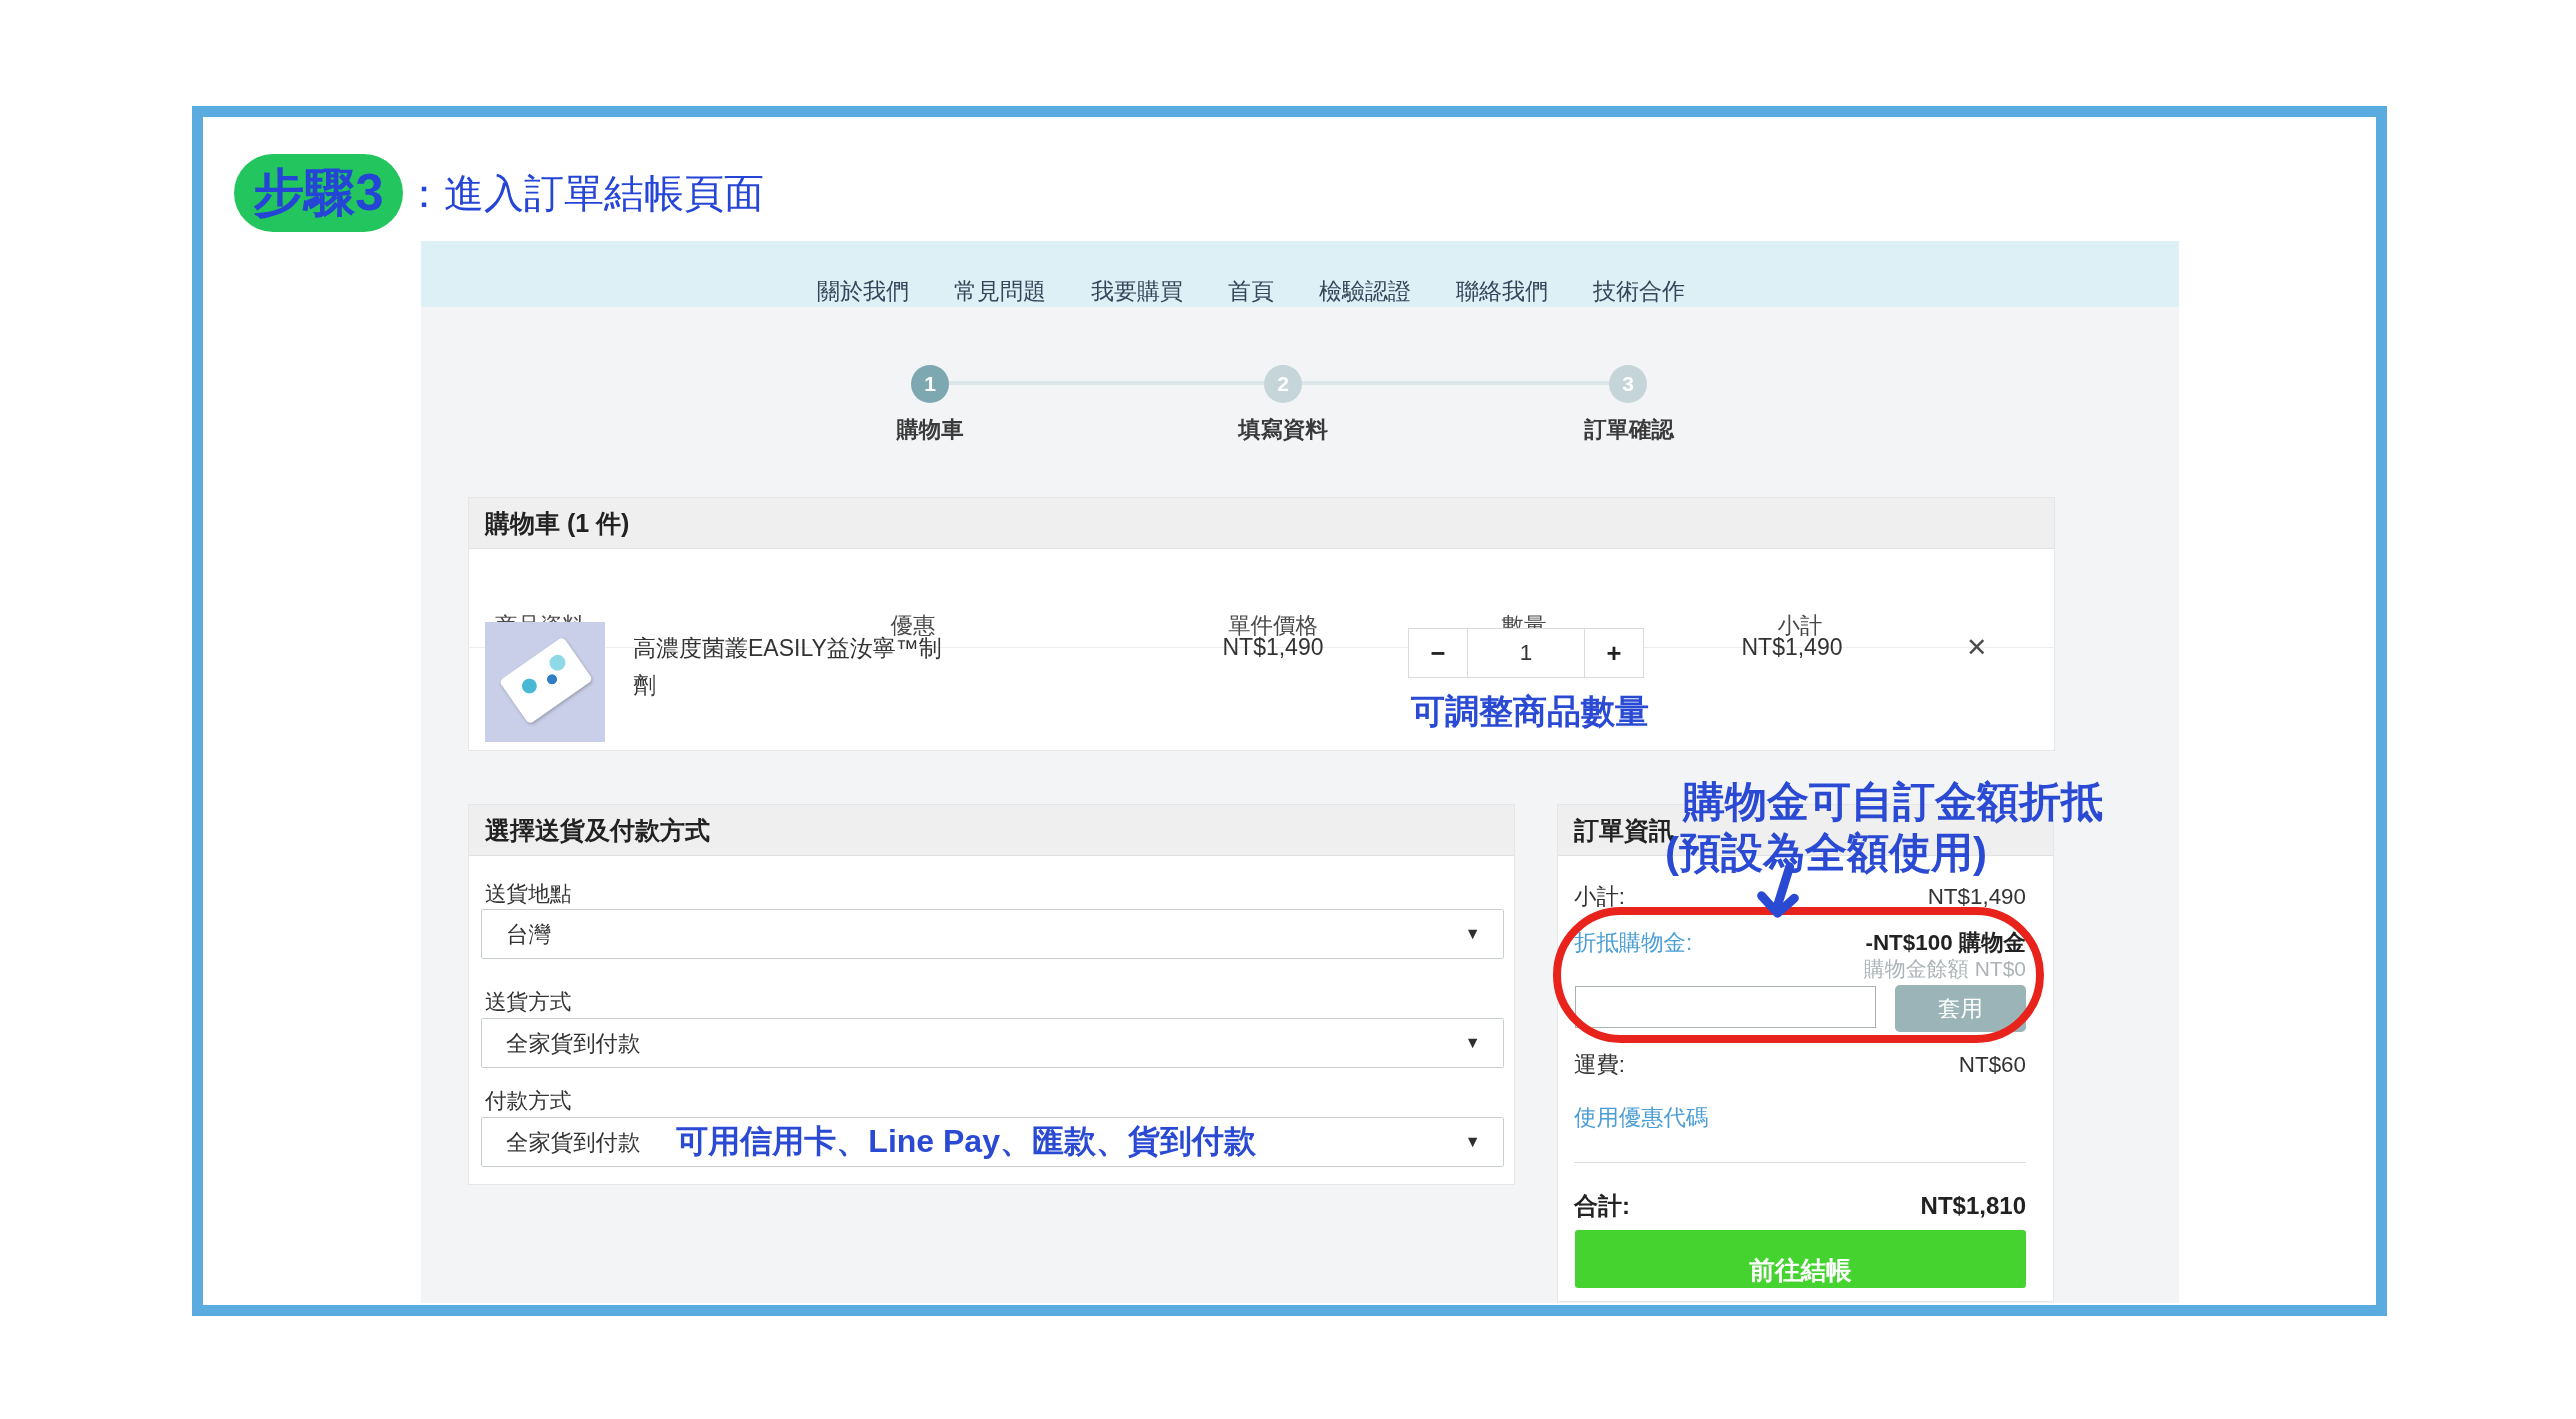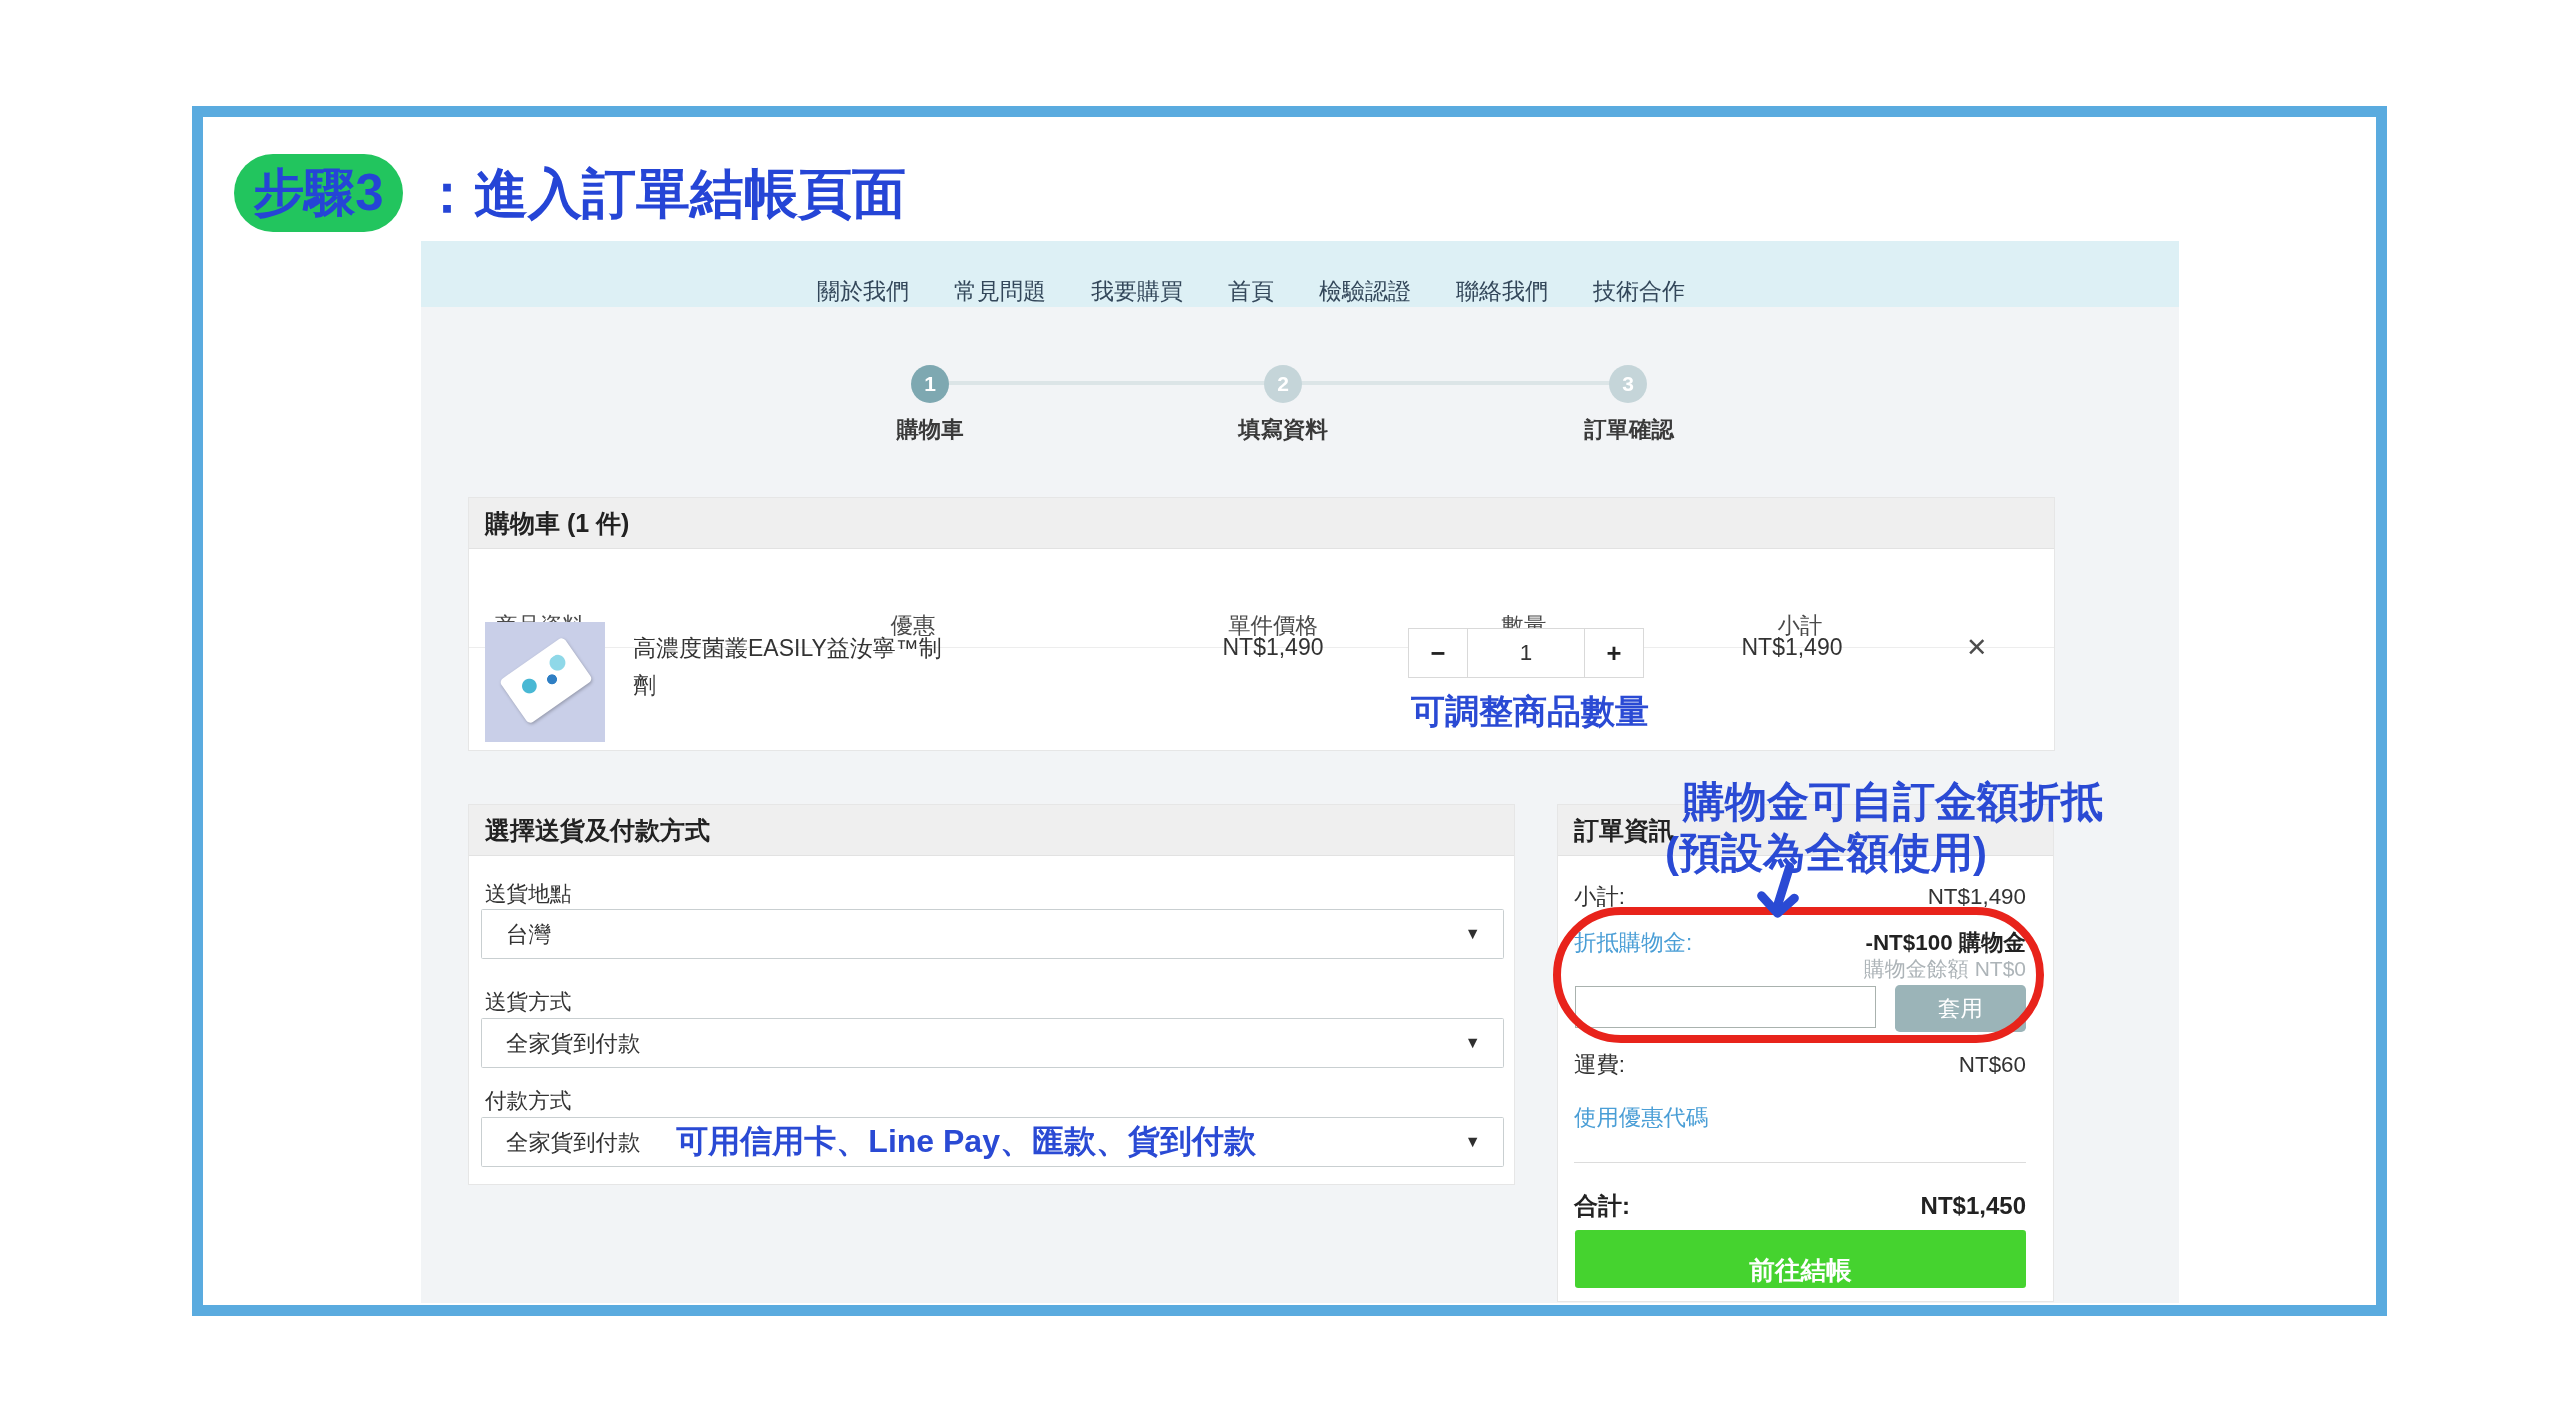--- a/index.html
+++ b/index.html
@@ -8,21 +8,21 @@
   #canvas { position:relative; width:2576px; height:1419px; background:#fff; overflow:hidden; }
   .abs { position:absolute; }
 
   
   .frame { left:192px; top:106px; width:2195px; height:1210px; border:11.2px solid #5aabdf; background:#fff; }
 
   
   .step-pill { left:234px; top:154px; width:169px; height:78px; background:#22c55e; border-radius:39px;
                display:flex; align-items:center; justify-content:center; }
   .step-pill span { font-size:51px; font-weight:bold; color:#2545d6; }
-  .title-rest { left:420px; top:154px; height:78px; line-height:78px; font-size:54px; font-weight:bold; color:#2545d6; white-space:nowrap; }
+  .title-rest { left:404px; top:154px; height:78px; line-height:78px; font-size:40px; font-weight:normal; color:#2545d6; white-space:nowrap; }
 
   
   .site { left:421px; top:241px; width:1758px; height:1062px; background:#f2f4f6; }
   .nav { left:421px; top:241px; width:1758px; height:66px; background:#ddf0f5; }
   .nav-items { left:817px; top:241px; height:66px; display:flex; align-items:flex-end; gap:45px; }
   .nav-items span { font-size:23px; color:#33475a; font-weight:500; white-space:nowrap; }
 
   
   .prog-line { left:930px; top:381px; width:699px; height:4px; background:#dce5e7; }
   .step-circle { width:38px; height:38px; border-radius:50%; display:flex; align-items:center; justify-content:center; }
@@ -203,21 +203,21 @@
       <span>套用</span>
     </div>
     <div class="orow" style="top:244px;">
       <span class="lbl">運費:</span>
       <span class="val">NT$60</span>
     </div>
     <div class="coupon">使用優惠代碼</div>
     <div class="odivider"></div>
     <div class="orow total" style="top:385px;">
       <span class="lbl">合計:</span>
-      <span class="val">NT$1,450</span>
+      <span class="val">NT$1,810</span>
     </div>
     <div class="checkout-btn">
       <span>前往結帳</span>
     </div>
   </div>
 
   <div class="abs red-oval"></div>
   <div class="abs blue-note callout" style="left:1683px; top:774px;">購物金可自訂金額折抵</div>
   <div class="abs blue-note callout" style="left:1665px; top:825px;">(預設為全額使用)</div>
   <svg class="abs arrow-svg" width="58" height="69" viewBox="0 0 72 86">

